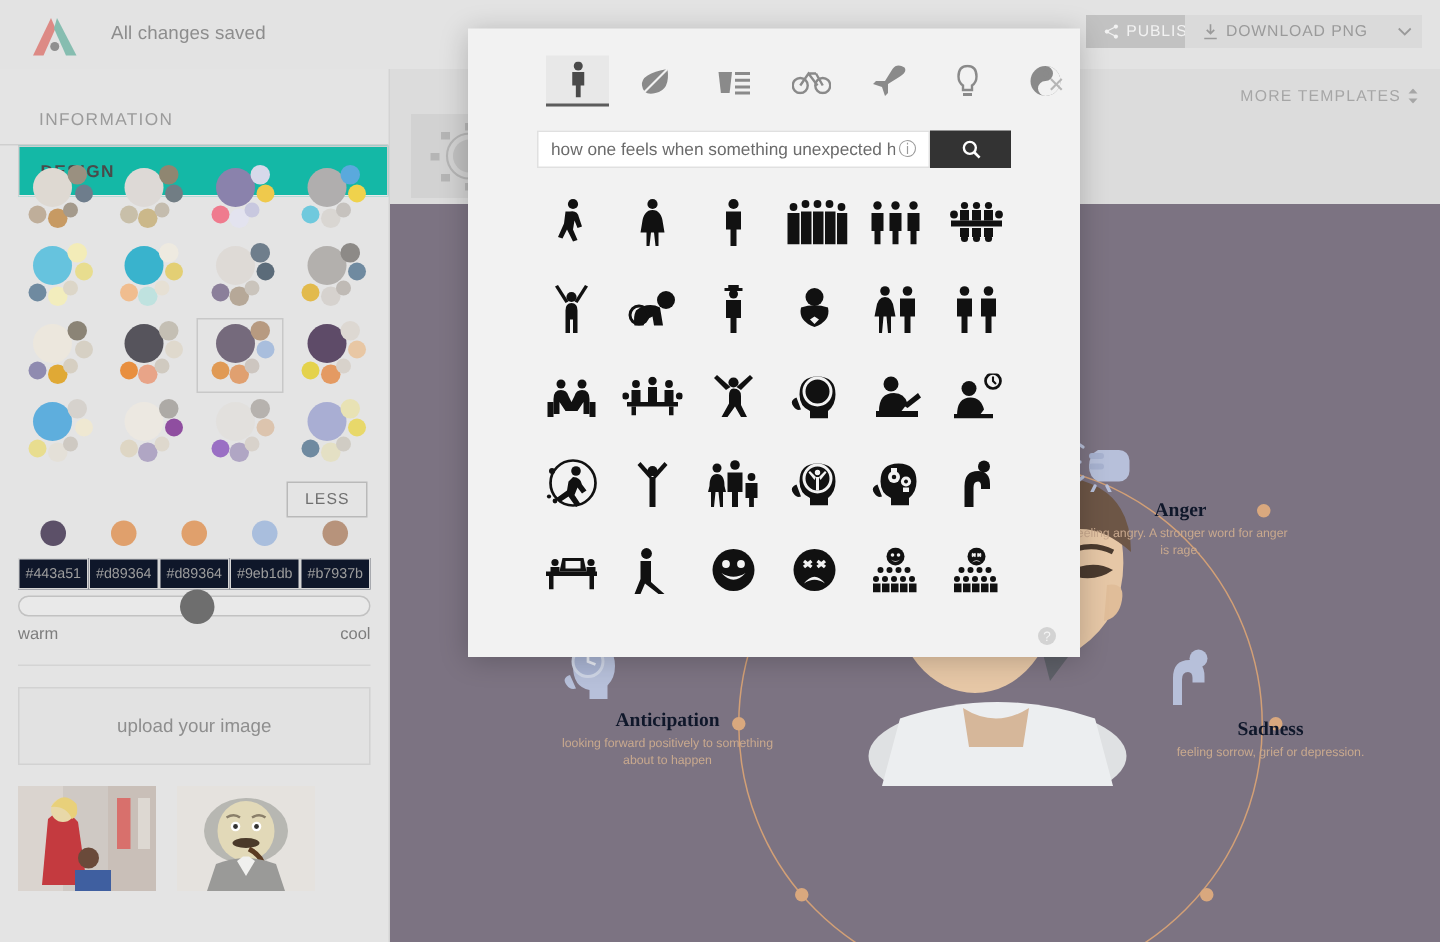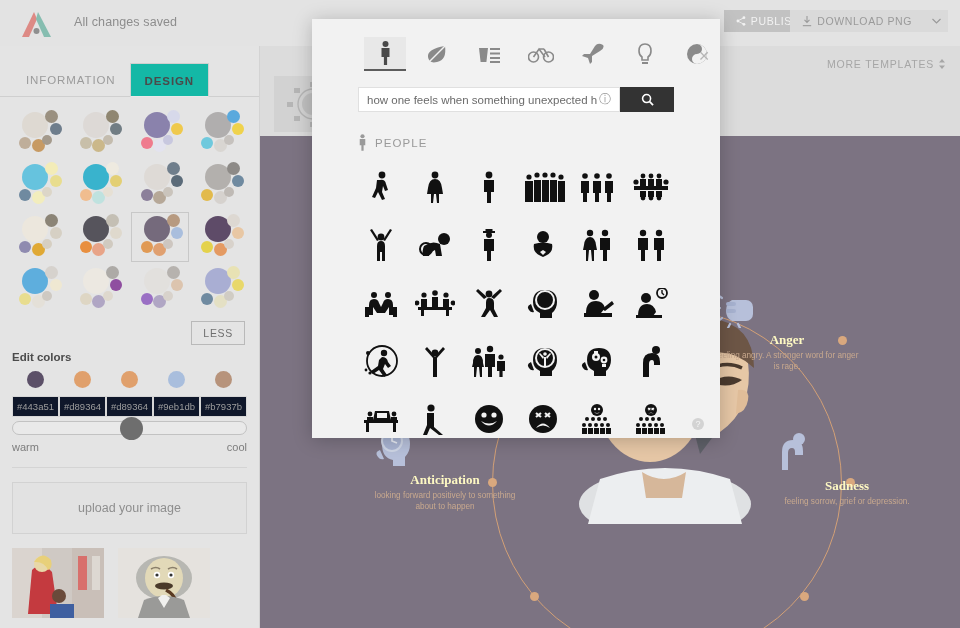--- a/index.html
+++ b/index.html
@@ -59,21 +59,21 @@
   }
   .tpl-thumb.sel { background: #d2d2d2; }
 
   
   .sidebar {
     position: absolute; top: 46px; left: 0; width: 260px; bottom: 0;
     background: #e4e4e4; border-right: 1px solid #d3d3d3;
     overflow: hidden;
   }
   .tabs { display: flex; height: 34px; margin-top: 17px; padding-left: 12px;
-          border-bottom: 1px solid #cfcfcf; }
+          border-bottom: 1px solid #cfcfcf; flex-direction: column; }
   .tab {
     padding: 0 14px; height: 34px; line-height: 34px;
     font-size: 11.5px; letter-spacing: .9px; color: #9b9b9b;
   }
   .tab.active {
     color: #4a4a4a; font-weight: bold; background: #14b8a6;
     border: 1px solid #cfcfcf; border-bottom: 1px solid #e9e9e9;
     margin-bottom: -1px;
   }
   .pal-grid {
@@ -135,21 +135,21 @@
     position: absolute; left: 330px; top: 42px;
     font-family: "Liberation Serif", serif; font-weight: bold;
     font-size: 27px; letter-spacing: 1px; color: #d9b89a;
   }
   .emo {
     position: absolute; text-align: center; width: 150px;
   }
   .emo .glyph { margin: 0 auto 4px auto; }
   .emo .nm {
     font-family: "Liberation Serif", serif; font-weight: bold;
-    font-size: 13px; color: #fef9c3;
+    font-size: 13px; color: #0f172a;
   }
   .emo .ds {
     font-size: 8.2px; line-height: 1.35; color: #c9a98e; margin-top: 2px;
   }
   .ring { position: absolute; border: 1px solid #d3a076; border-radius: 50%; }
   .node {
     position: absolute; width: 9px; height: 9px; border-radius: 50%;
     background: #d9a87e;
   }
   .modal {
@@ -470,21 +470,20 @@
           <i style="left: 16%; top: 58%; width: 12px; height: 12px; background: rgb(111, 138, 160);"></i>
           <i style="left: 38%; top: 62%; width: 13px; height: 13px; background: rgb(228, 224, 196);"></i>
           <i style="left: 56%; top: 54%; width: 10px; height: 10px; background: rgb(208, 204, 196);"></i>
         </div>
       </div>
 
     <div class="less-wrap">
       <button class="less-btn">LESS</button>
     </div>
 
-    <div class="sec-title">Edit colors</div>
     <div class="dots">
         <span>
           <i style="background: rgb(92, 80, 104);"></i>
         </span>
         <span>
           <i style="background: rgb(224, 160, 108);"></i>
         </span>
         <span>
           <i style="background: rgb(224, 160, 108);"></i>
         </span>
@@ -703,27 +702,20 @@
         <span class="clear-ic">ⓘ</span>
       </div>
       <div class="search-btn">
         <svg width="13" height="13" viewBox="0 0 14 14">
           <circle cx="6" cy="6" r="4.3" fill="none" stroke="#fff" stroke-width="1.7"></circle>
           <path d="M9.3 9.3 L13 13" stroke="#fff" stroke-width="1.9"></path>
         </svg>
       </div>
     </div>
 
-    <div class="grp-head">
-      <svg width="9" height="17" viewBox="0 0 13 24">
-        <circle cx="6.5" cy="3" r="3" fill="#9a9a9a"></circle>
-        <path d="M2.5 7 h8 v9 h-2.4 v8 h-3.2 v-8 h-2.4z" fill="#9a9a9a"></path>
-      </svg>
-      <span>PEOPLE</span>
-    </div>
 
     <div class="icon-grid">
 
       <div class="icell">
         <svg width="24" height="32" viewBox="0 0 24 32">
             <g fill="#111">
           <circle cx="13" cy="4" r="3.4"></circle>
           <path d="M11 9 q5 -1 6 4 l2 6 l-3 1 l-2 -5 l-1 6 l3 7 l-3 1 l-4 -8 l-3 6 l-3 -1 l4 -9 l1 -8z"></path>
         </g>
           </svg>

